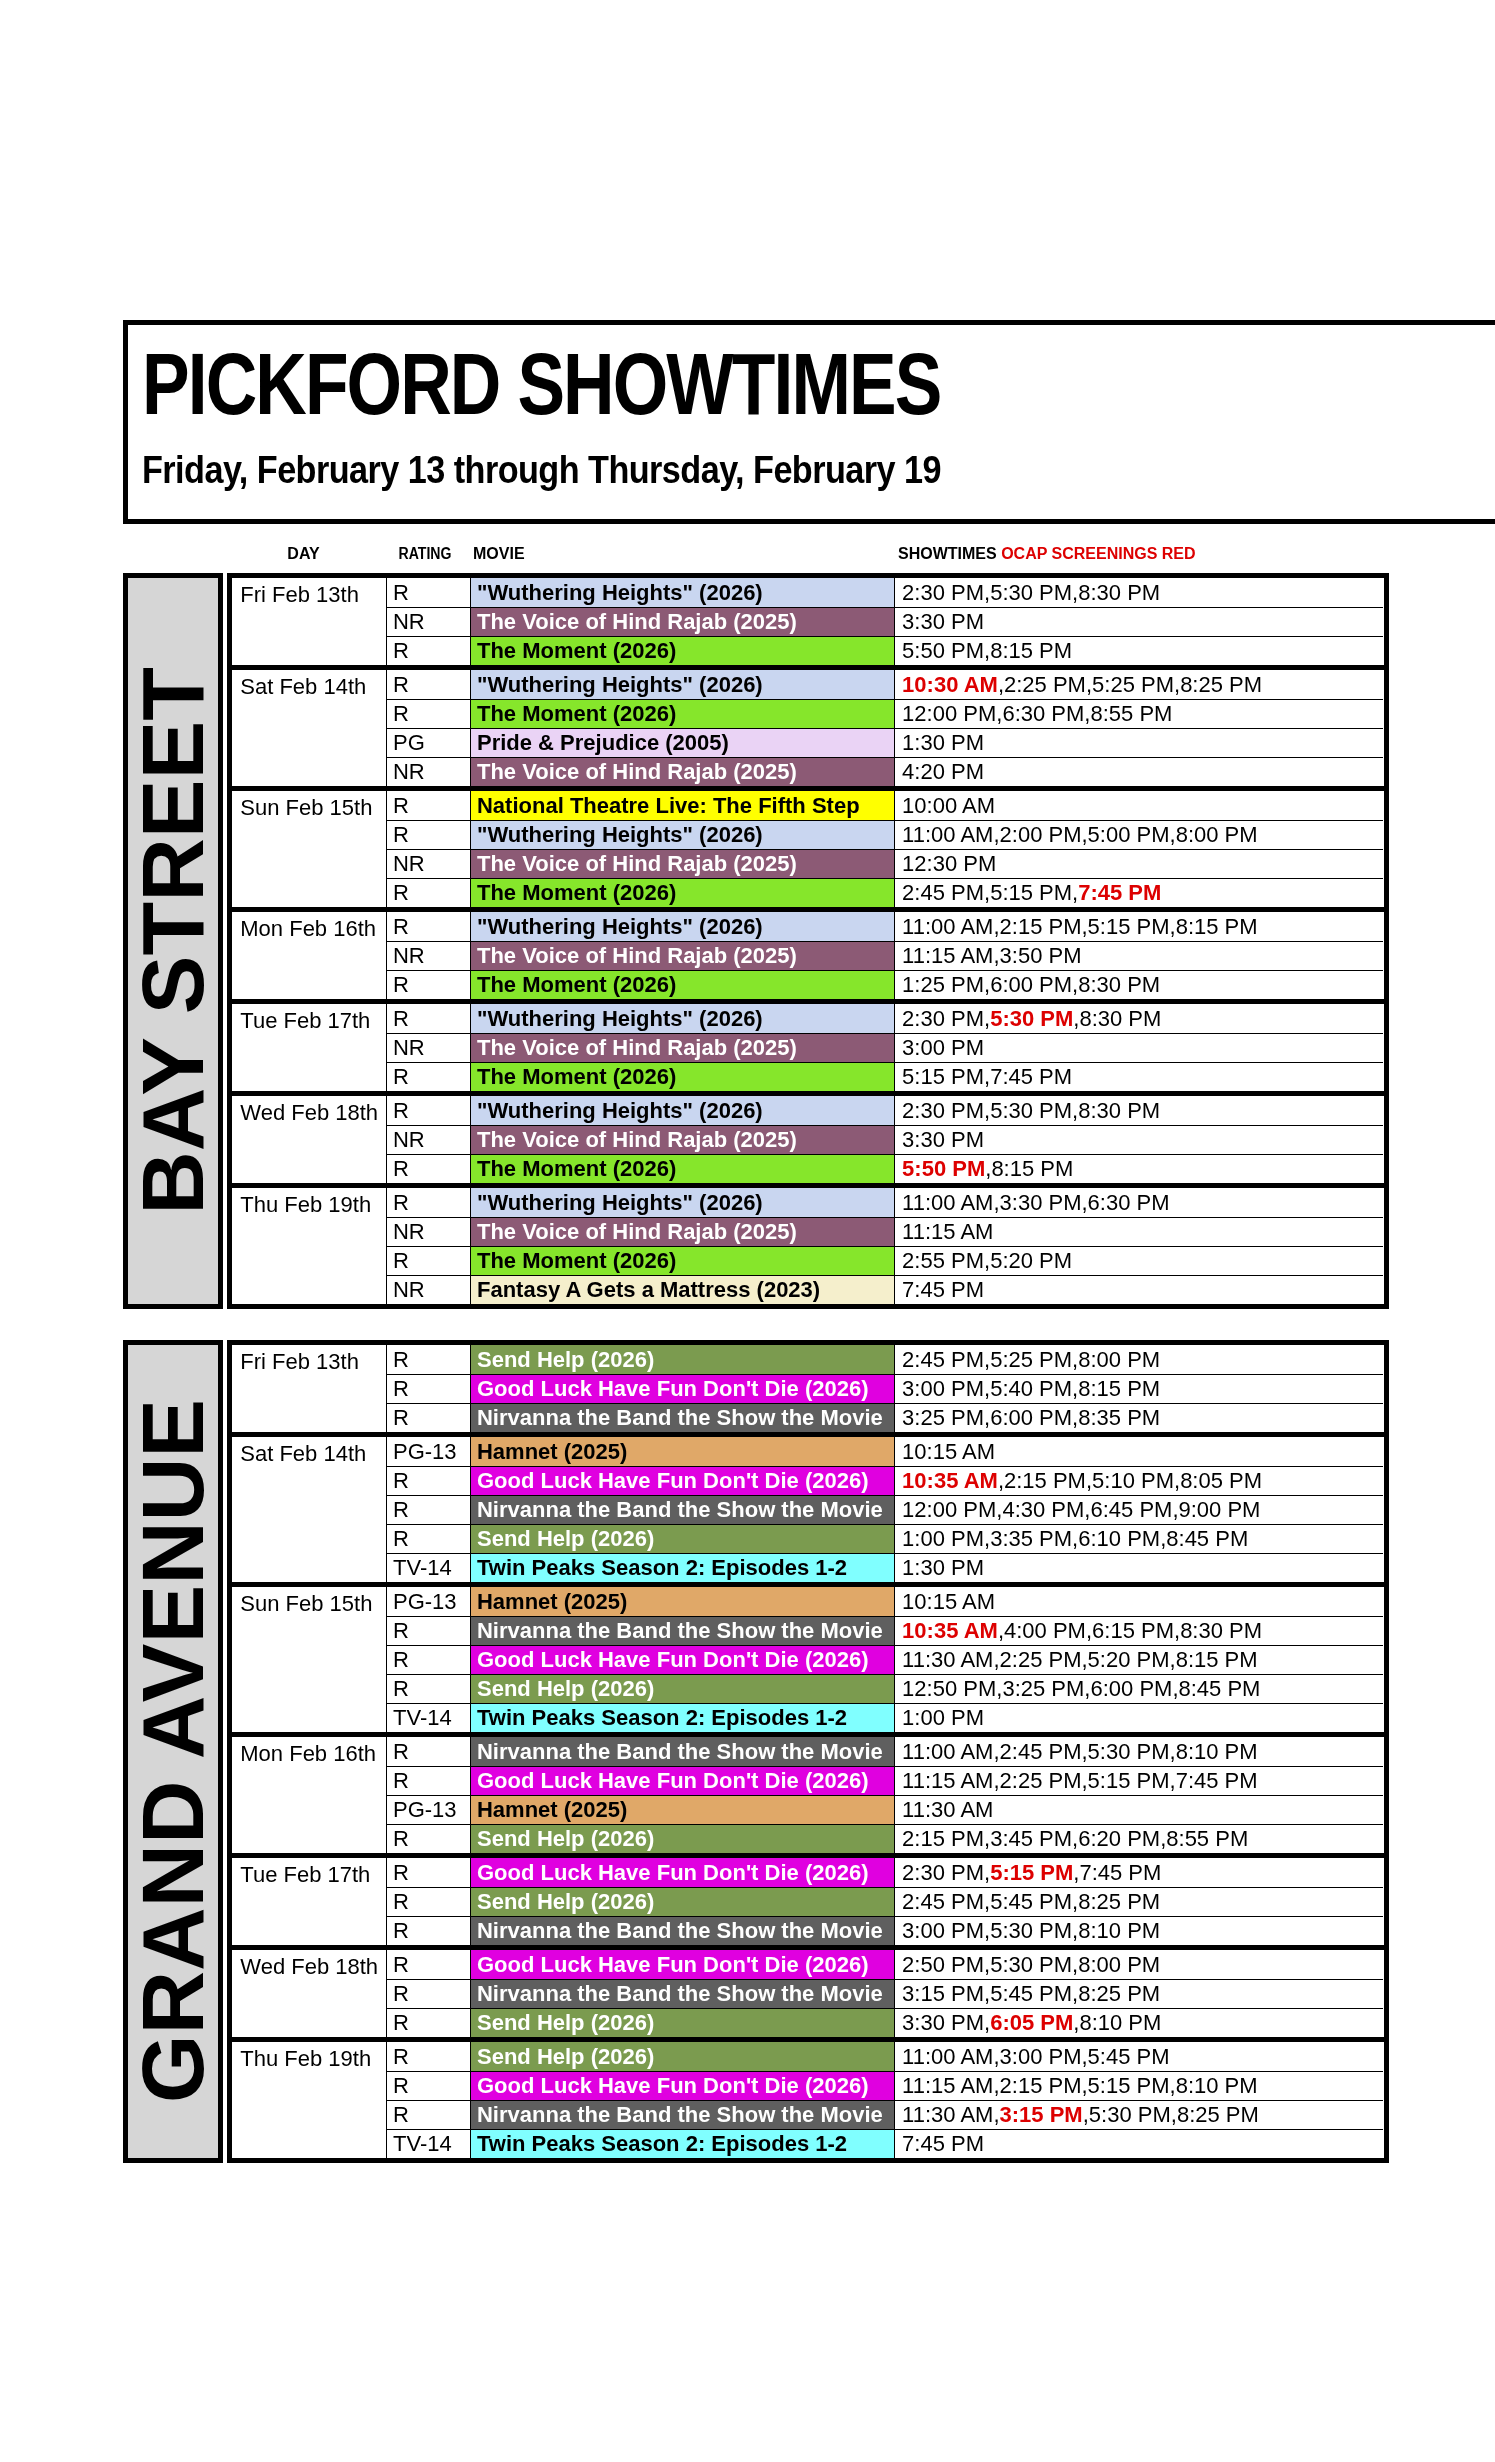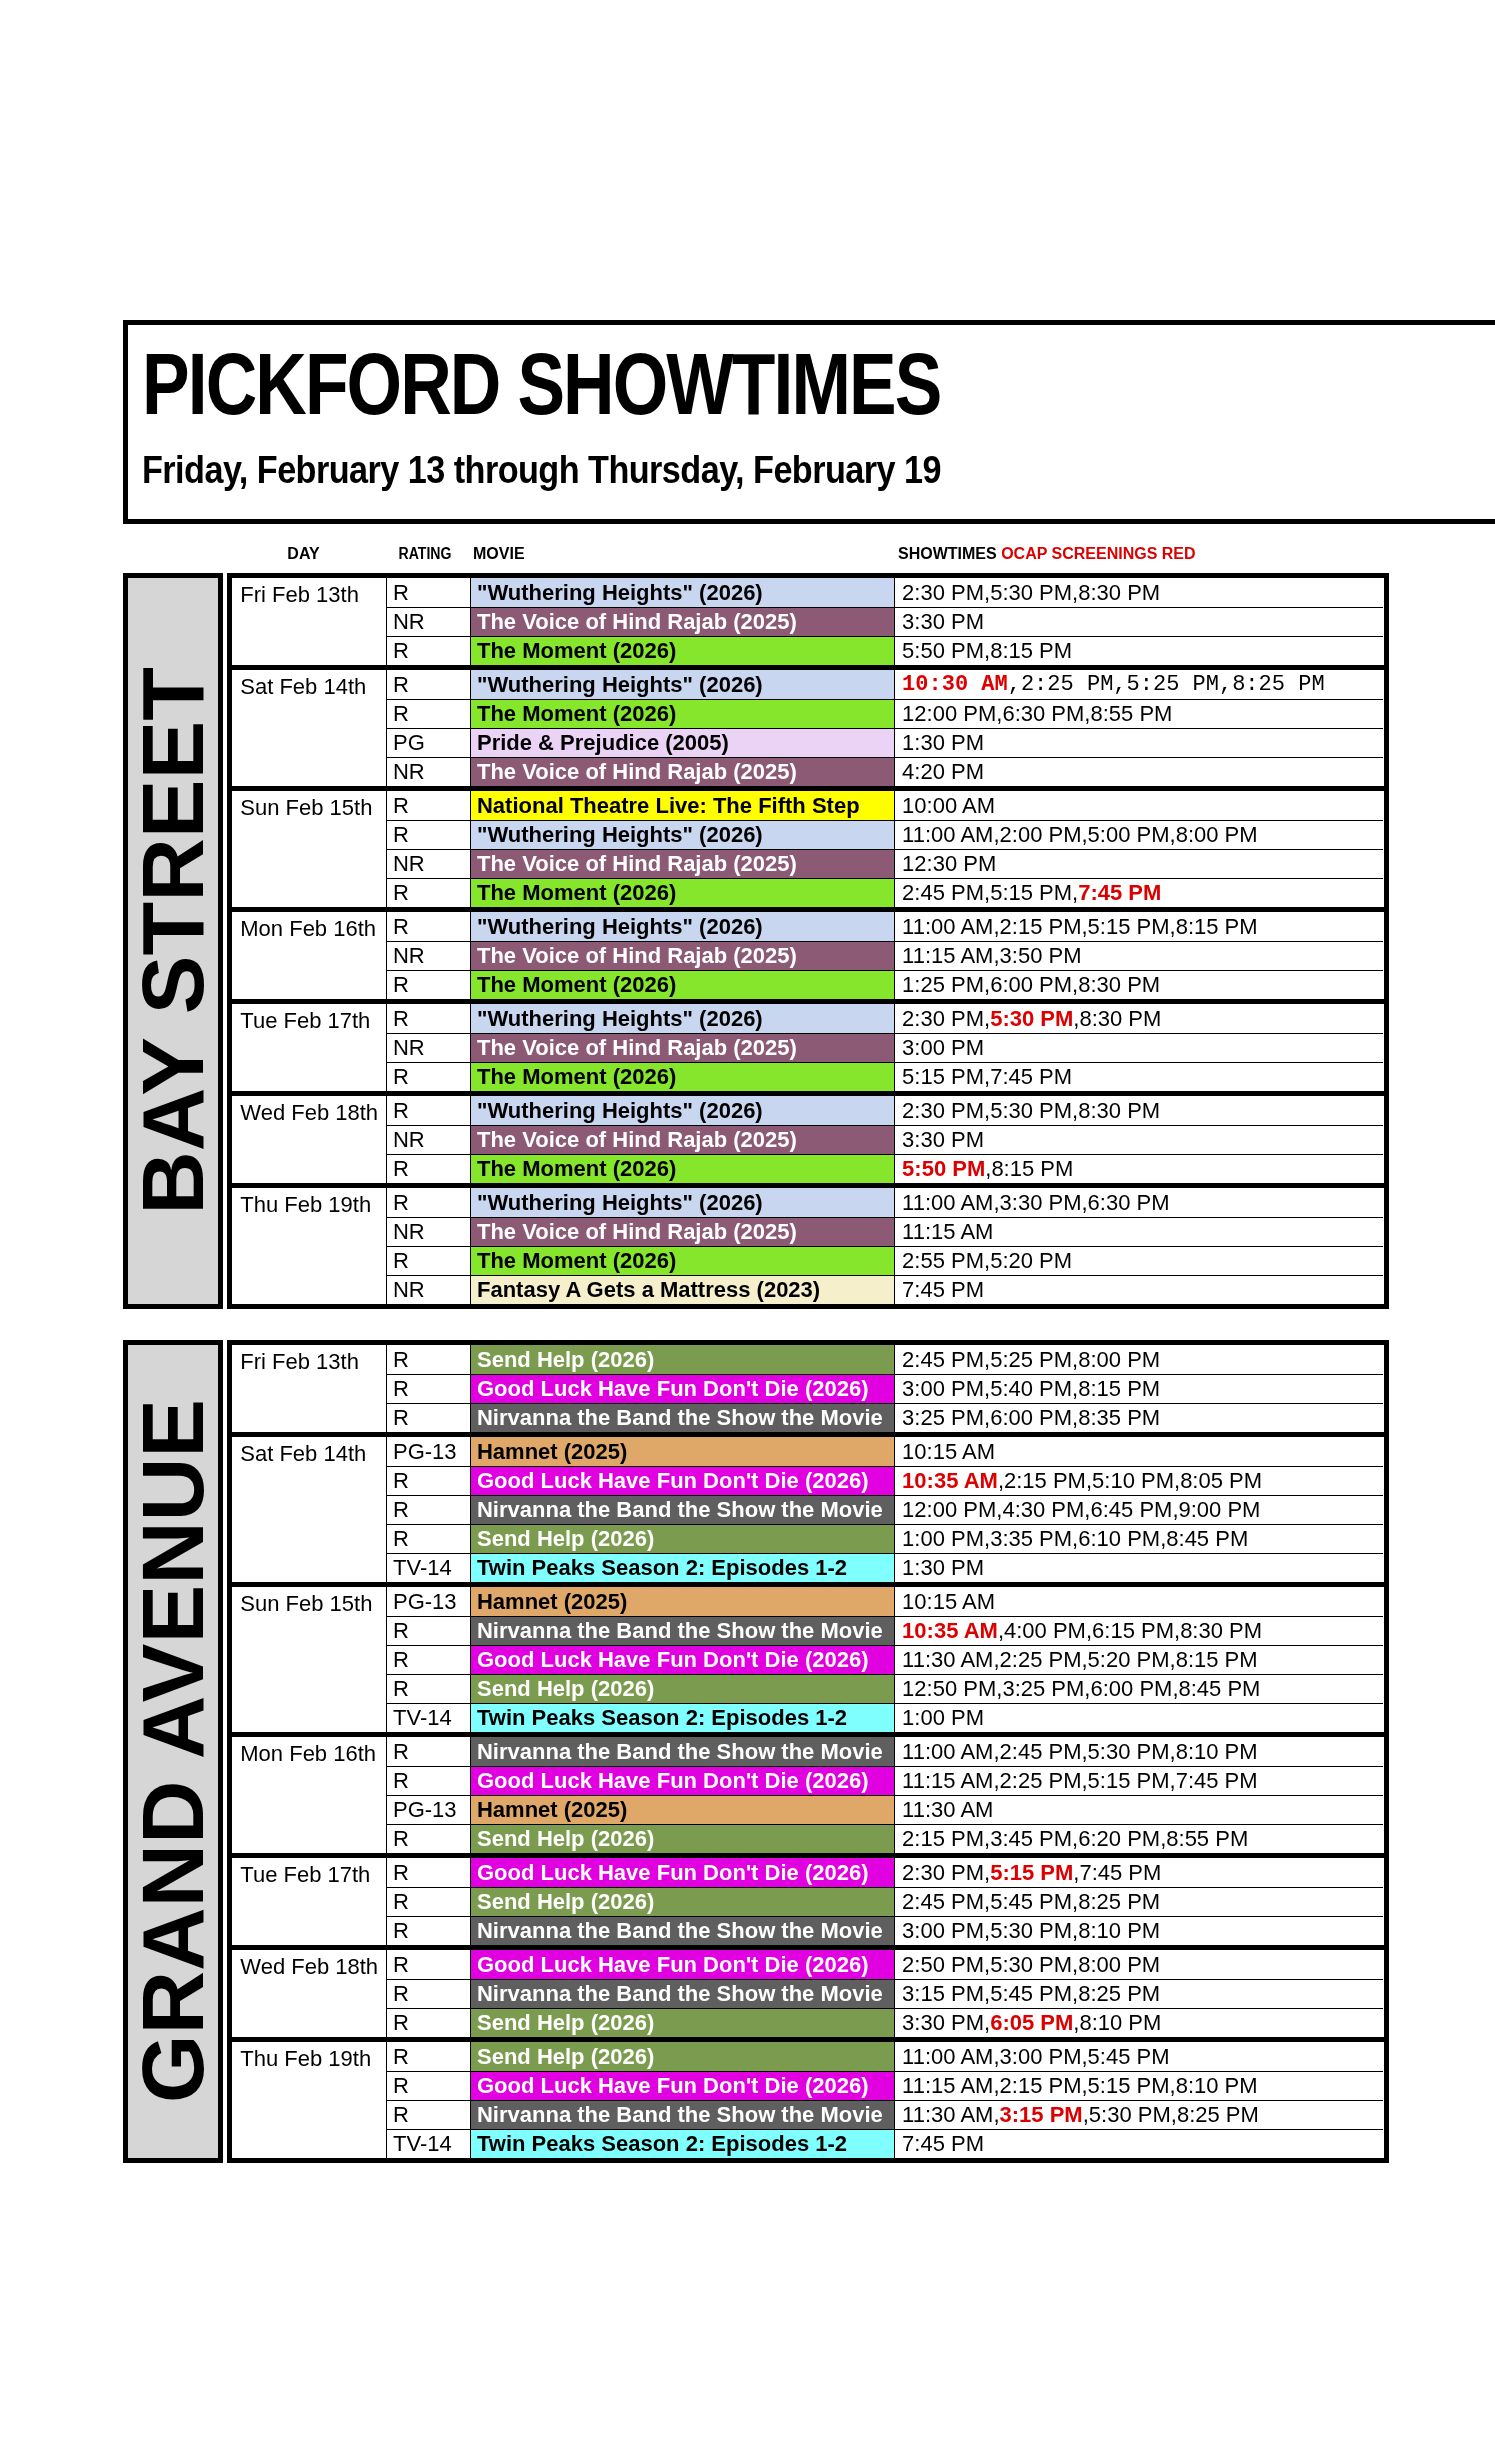--- a/index.html
+++ b/index.html
@@ -98,21 +98,21 @@
           <span>3:30 PM</span>
         </div>
         <div class="cell rating-cell bt" style="grid-row: 3;">R</div>
         <div class="cell movie-cell bt" style="grid-row: 3; background: rgb(134, 230, 43); color: rgb(0, 0, 0);">The Moment (2026)</div>
         <div class="cell times-cell bt" style="grid-row: 3;"><span>5:50 PM</span>, <span>8:15 PM</span></div>
       </div>
       <div class="group">
         <div class="cell day-cell" style="grid-row: 1 / span 4;">Sat Feb 14th</div>
         <div class="cell rating-cell" style="grid-row: 1;">R</div>
         <div class="cell movie-cell" style="grid-row: 1; background: rgb(201, 214, 240); color: rgb(0, 0, 0);">"Wuthering Heights" (2026)</div>
-        <div class="cell times-cell" style="grid-row: 1; font-family: Liberation Mono, monospace;"><span class="red-time">10:30 AM</span>, <span>2:25 PM</span>, <span>5:25 PM</span>, <span>8:25 PM</span></div>
+        <div class="cell times-cell" style="grid-row: 1;"><span class="red-time">10:30 AM</span>, <span>2:25 PM</span>, <span>5:25 PM</span>, <span>8:25 PM</span></div>
         <div class="cell rating-cell bt" style="grid-row: 2;">R</div>
         <div class="cell movie-cell bt" style="grid-row: 2; background: rgb(134, 230, 43); color: rgb(0, 0, 0);">The Moment (2026)</div>
         <div class="cell times-cell bt" style="grid-row: 2;"><span>12:00 PM</span>, <span>6:30 PM</span>, <span>8:55 PM</span></div>
         <div class="cell rating-cell bt" style="grid-row: 3;">PG</div>
         <div class="cell movie-cell bt" style="grid-row: 3; background: rgb(234, 211, 245); color: rgb(0, 0, 0);">Pride &amp; Prejudice (2005)</div>
         <div class="cell times-cell bt" style="grid-row: 3;">
           <span>1:30 PM</span>
         </div>
         <div class="cell rating-cell bt" style="grid-row: 4;">NR</div>
         <div class="cell movie-cell bt" style="grid-row: 4; background: rgb(140, 90, 117); color: rgb(255, 255, 255);">The Voice of Hind Rajab (2025)</div>

